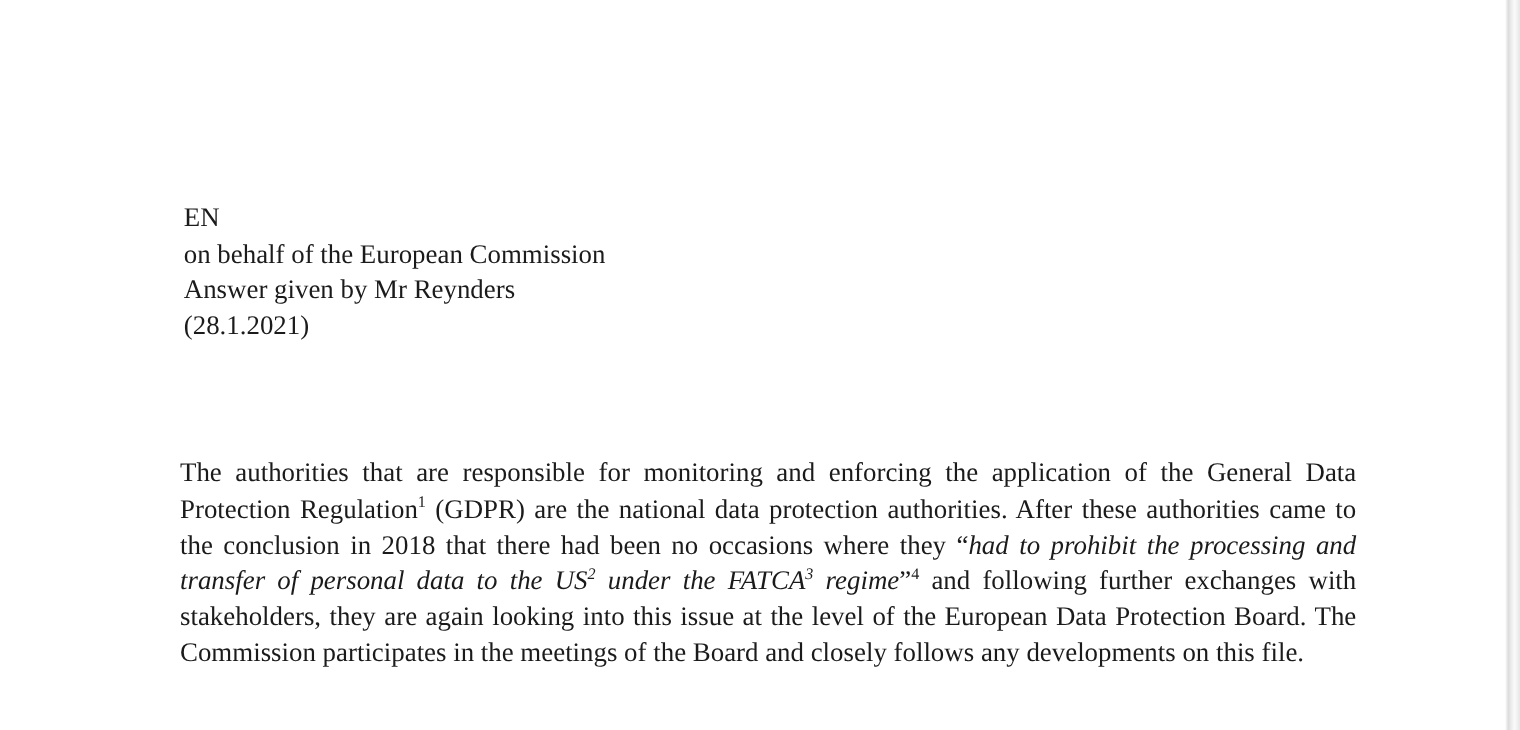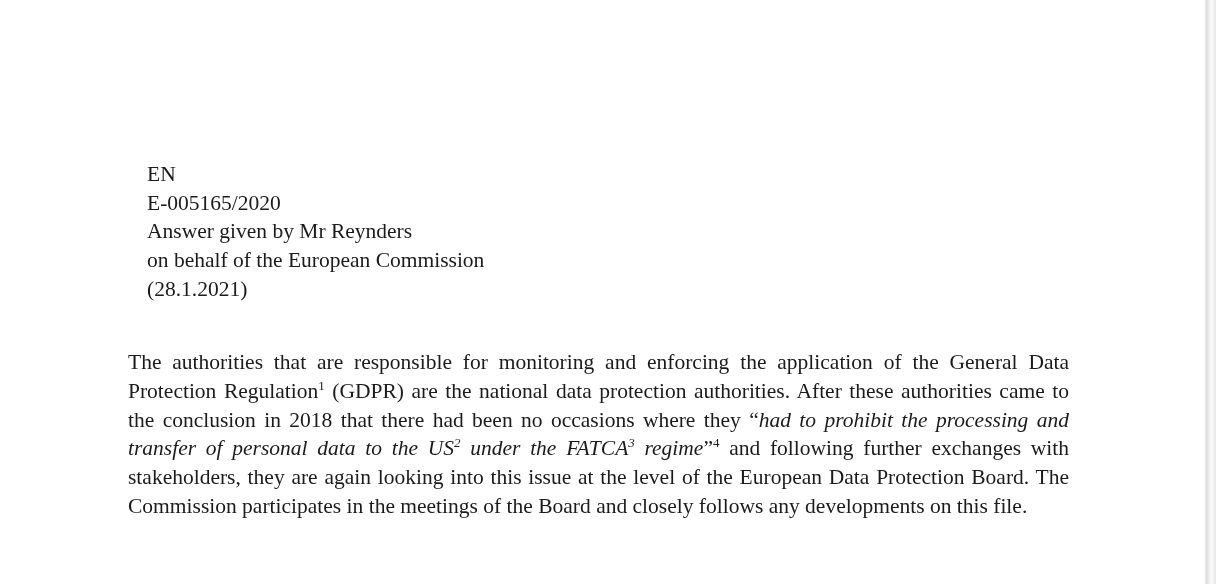--- a/index.html
+++ b/index.html
@@ -26,21 +26,21 @@
     font-size: 21.5px;
     line-height: 28.7px;
     white-space: nowrap;
     margin-left: 19px;
   }
   .answer-paragraph {
     position: absolute;
     left: 128px;
     top: 348px;
     width: 941px;
-    margin: 0;
+    margin: 16px;
     font-size: 21.5px;
     line-height: 28.8px;
     text-align: justify;
     text-justify: inter-word;
   }
   .answer-paragraph sup {
     font-size: 0.6em;
     line-height: 0;
     vertical-align: super;
   }
@@ -63,23 +63,22 @@
     );
   }
 </style>
 </head>
 <body style="--text-color: #1b1b1b; --page-bg: #ffffff;">
 
 <div class="page">
 
   <div class="header-block">
     <div>EN</div>
-    <div>E-005165/2020</div>
+    <div>on behalf of the European Commission</div>
     <div>Answer given by Mr Reynders</div>
-    <div>on behalf of the European Commission</div>
     <div>(28.1.2021)</div>
   </div>
 
   <p class="answer-paragraph" id="answer-paragraph"><span>The authorities that are responsible for monitoring and enforcing the application of the General Data Protection Regulation</span><sup>1</sup><span> (GDPR) are the national data protection authorities. After these authorities came to the conclusion in 2018 that there had been no occasions where they “</span><span class="it">had to prohibit the processing and transfer of personal data to the US</span><sup class="it">2</sup><span class="it"> under the FATCA</span><sup class="it">3</sup><span class="it"> regime</span><span>”</span><sup>4</sup><span> and following further exchanges with stakeholders, they are again looking into this issue at the level of the European Data Protection Board. The Commission participates in the meetings of the Board and closely follows any developments on this file.</span></p>
 
   <div class="scrollbar-track"></div>
 
 </div>
 
 </body></html>

